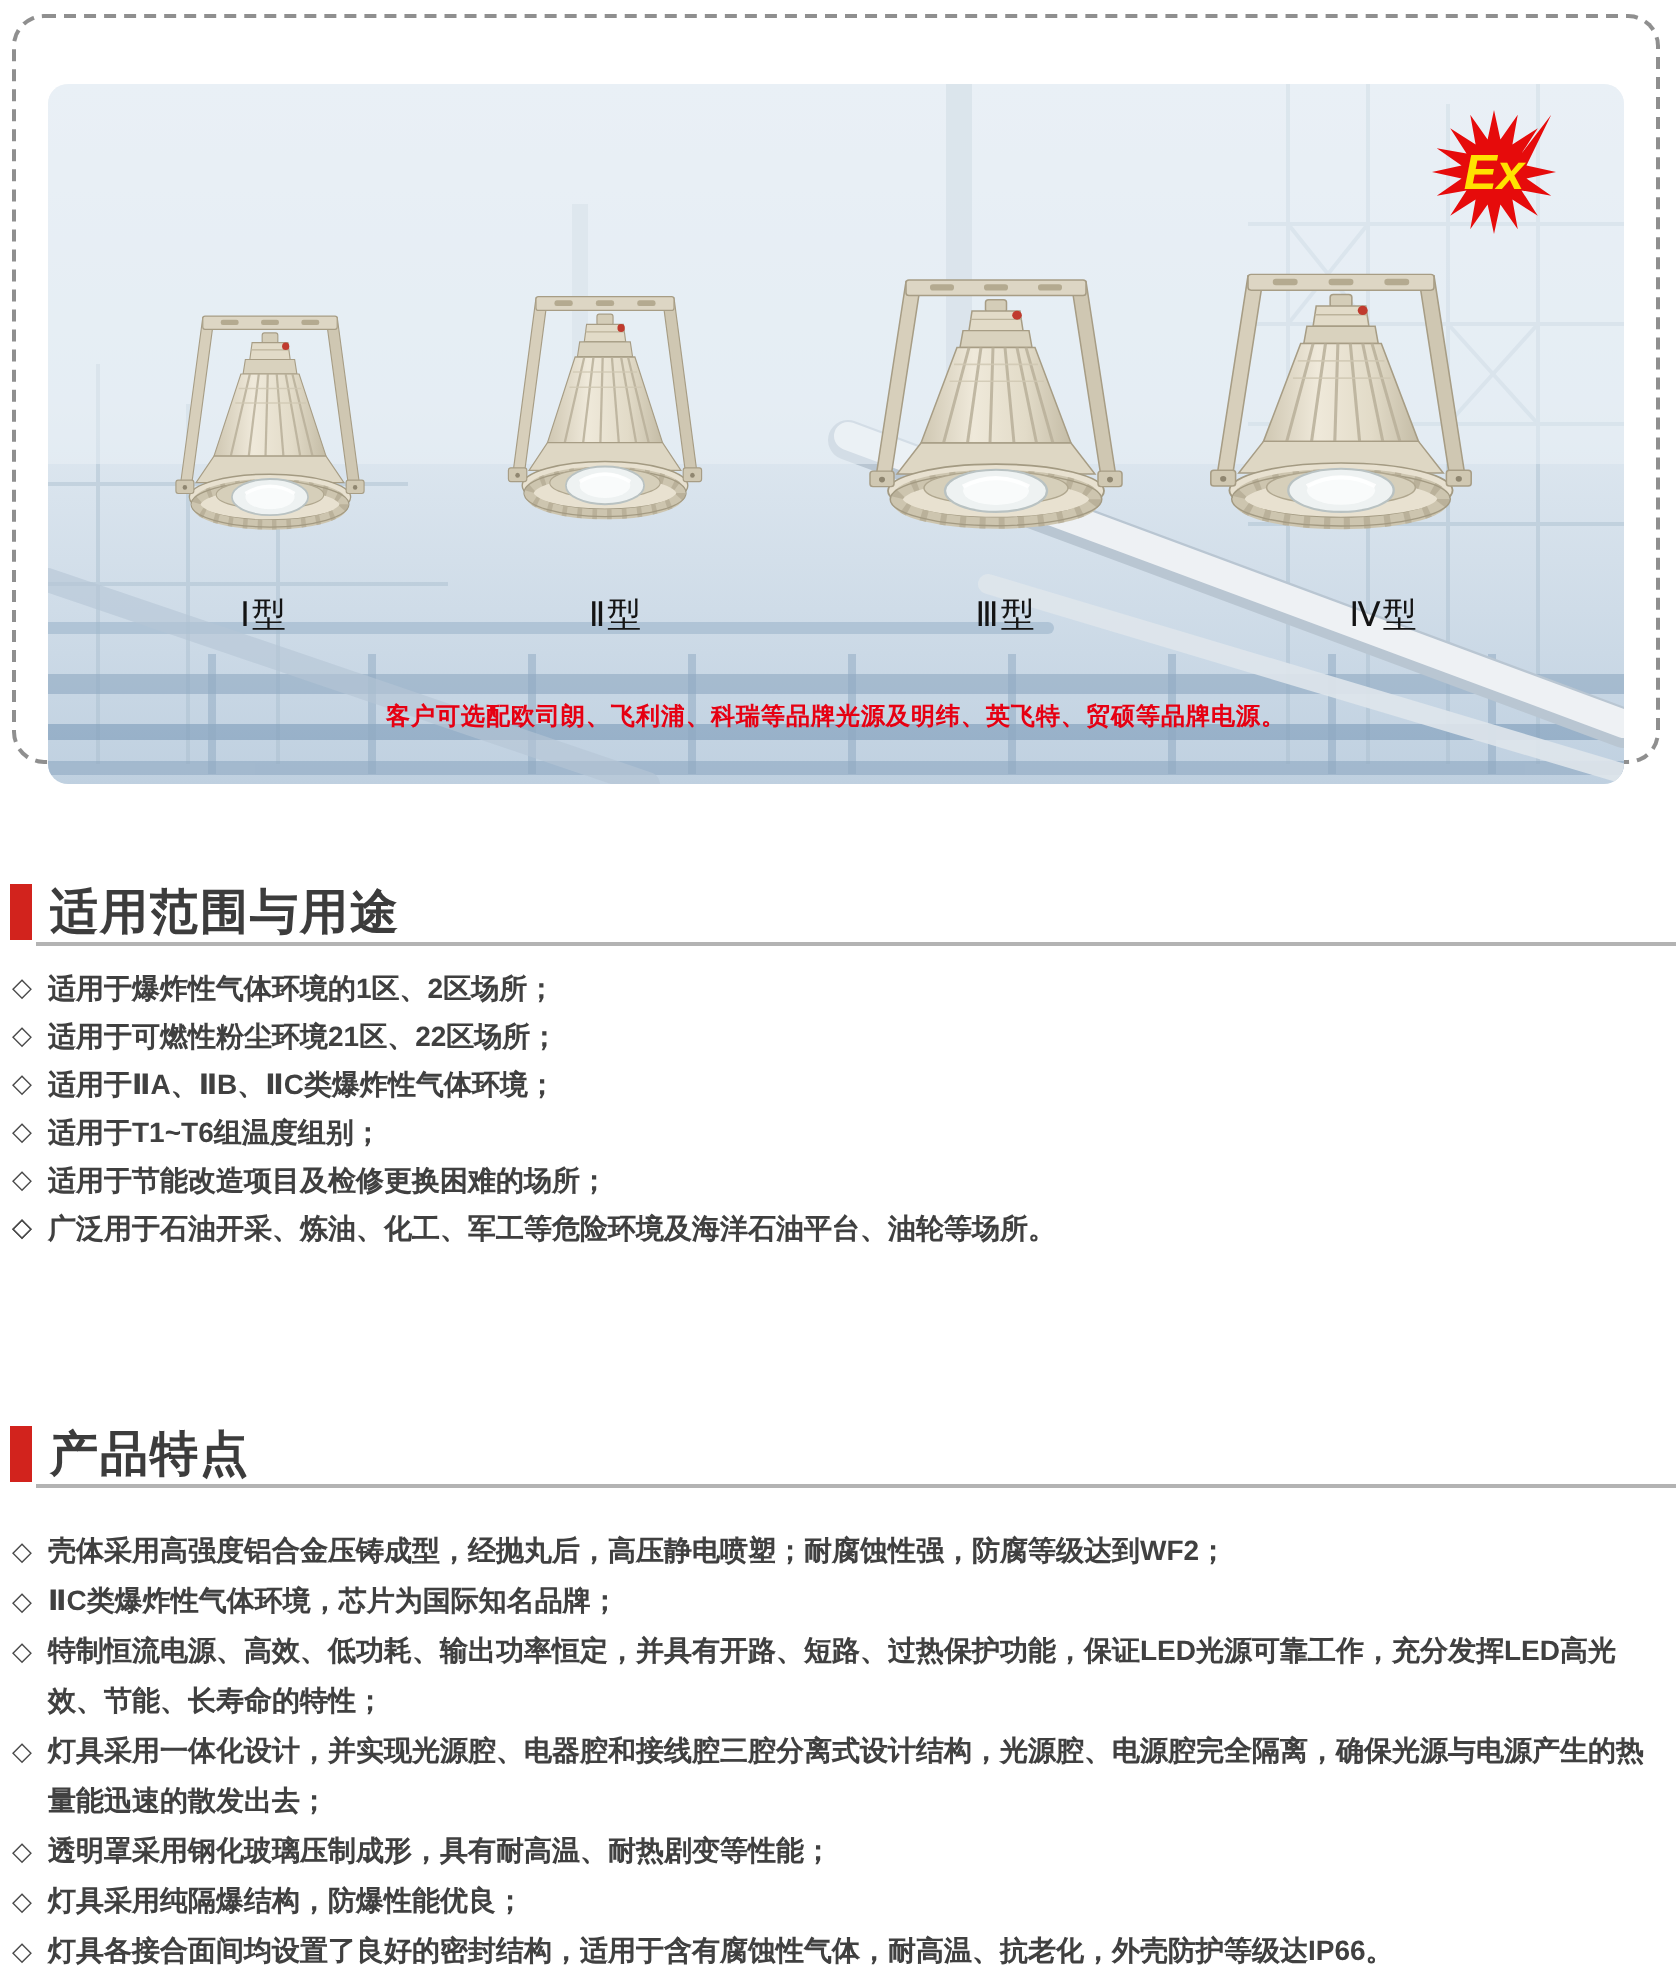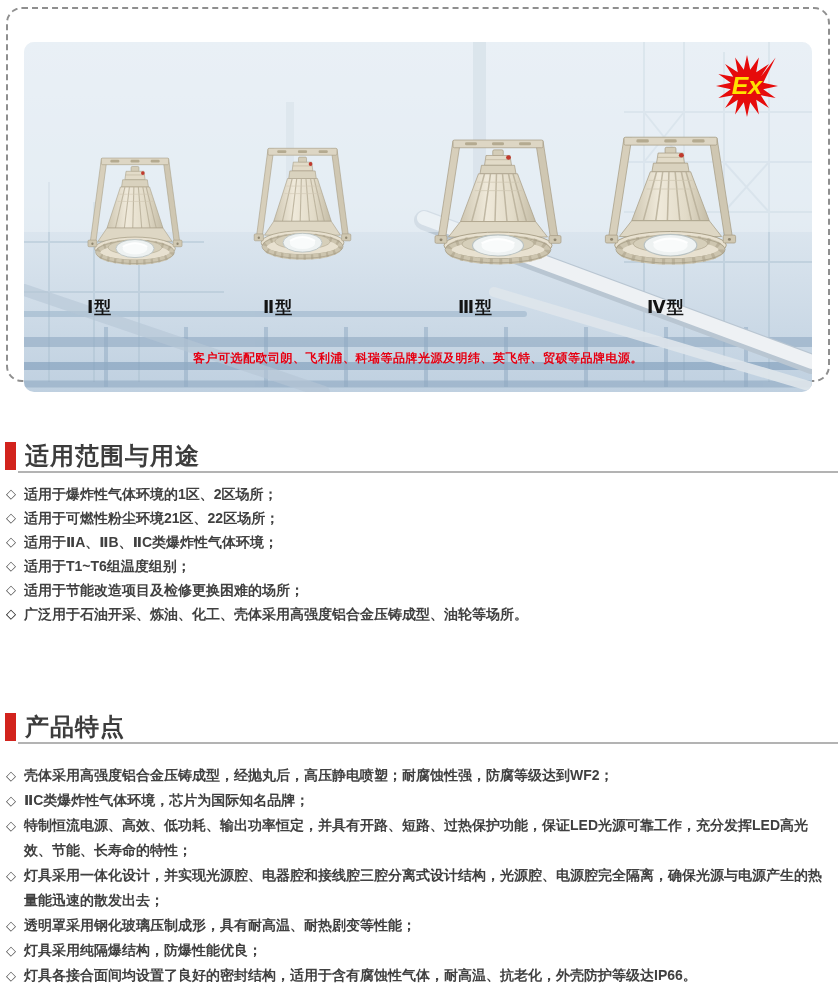--- a/index.html
+++ b/index.html
@@ -24,22 +24,22 @@
     font-family:"Liberation Sans","DejaVu Sans",sans-serif;
     font-size:24px;font-weight:bold;font-style:italic;fill:#ffe200;
   }
   .lamp{position:absolute;}
   .lamp svg{width:100%;height:100%;display:block;}
   .lamp1{left:55px; top:110px;width:112px;height:140px;}
   .lamp2{left:221px;top:100px;width:115px;height:146px;}
   .lamp3{left:399px;top:91px; width:150px;height:163px;}
   .lamp4{left:569px;top:88px; width:155px;height:167px;}
   .lamp-label{
-    position:absolute;top:254px;width:90px;text-align:left;
-    font-size:17px;font-weight:700;color:#141414;letter-spacing:1px;
+    position:absolute;top:254px;width:90px;text-align:center;
+    font-size:17px;font-weight:400;color:#141414;letter-spacing:1px;
   }
   .ll1{left:63px;} .ll2{left:239px;} .ll3{left:434px;} .ll4{left:623px;}
   .photo-caption{
     position:absolute;left:0;top:308px;width:100%;text-align:center;
     font-size:12px;font-weight:700;color:#e60012;letter-spacing:0.5px;
   }
   
   .section{position:absolute;left:0;width:840px;}
   .sec1{top:441px;} .sec2{top:712px;}
   .sec-head{display:flex;align-items:center;height:30px;}
@@ -219,21 +219,21 @@
       <div class="sec-title">适用范围与用途</div>
     </div>
     <hr class="sec-rule">
     <ul class="feature-list">
         <li><span class="dm">◇</span><span>适用于爆炸性气体环境的1区、2区场所；</span></li>
         <li><span class="dm">◇</span><span>适用于可燃性粉尘环境21区、22区场所；</span></li>
         <li><span class="dm">◇</span><span>适用于ⅡA、ⅡB、ⅡC类爆炸性气体环境；</span></li>
         <li><span class="dm">◇</span><span>适用于T1~T6组温度组别；</span></li>
         <li><span class="dm">◇</span><span>适用于节能改造项目及检修更换困难的场所；</span></li>
         <li><span class="dm">◇</span></li>
-        <li><span class="dm">◇</span><span>广泛用于石油开采、炼油、化工、壳体采用高强度铝合金压铸成型、油轮等场所。</span></li>
+        <li><span class="dm">◇</span><span>广泛用于石油开采、炼油、化工、军工等危险环境及海洋石油平台、油轮等场所。</span></li>
       </ul>
   </div>
 
   <div class="section sec2">
     <div class="sec-head">
       <div class="sec-bar"></div>
       <div class="sec-title">产品特点</div>
     </div>
     <hr class="sec-rule">
     <ul class="feature-list">

